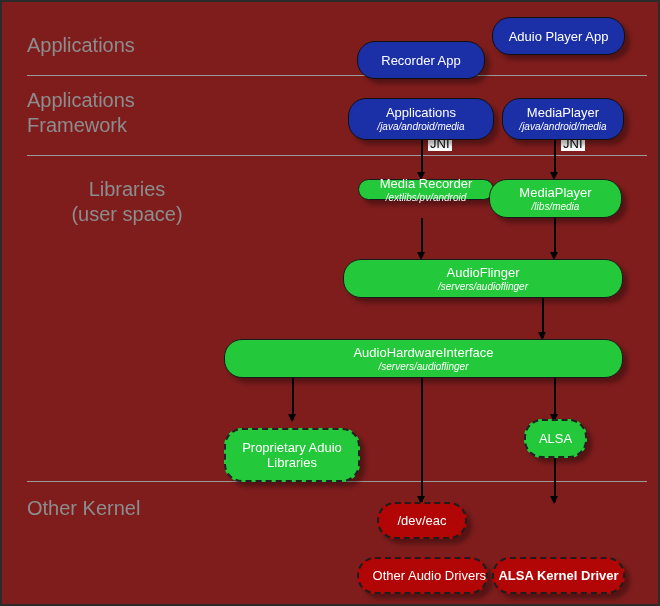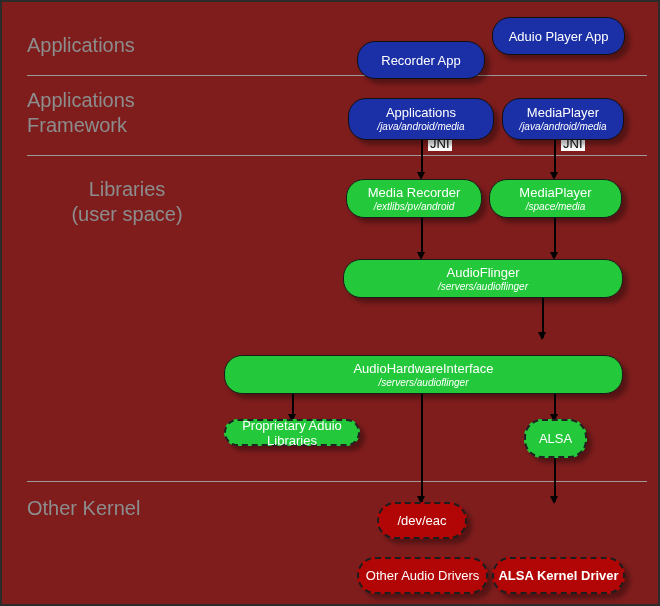--- a/index.html
+++ b/index.html
@@ -154,50 +154,50 @@
 
   <div class="node blue" style="left:346px; top:96px; width:146px; height:42px;">
     <div class="title">Applications</div>
     <div class="sub">/java/android/media</div>
   </div>
   <div class="node blue" style="left:500px; top:96px; width:122px; height:42px;">
     <div class="title">MediaPlayer</div>
     <div class="sub">/java/android/media</div>
   </div>
 
-  <div class="node green" style="left:344px; top:177px; width:136px; height:39px;">
+  <div class="node green" style="left:356px; top:177px; width:136px; height:21px;">
     <div class="title">Media Recorder</div>
     <div class="sub">/extlibs/pv/android</div>
   </div>
   <div class="node green" style="left:487px; top:177px; width:133px; height:39px;">
     <div class="title">MediaPlayer</div>
-    <div class="sub">/space/media</div>
+    <div class="sub">/libs/media</div>
   </div>
 
   <div class="node green" style="left:341px; top:257px; width:280px; height:39px;">
     <div class="title">AudioFlinger</div>
     <div class="sub">/servers/audioflinger</div>
   </div>
 
-  <div class="node green" style="left:222px; top:337px; width:399px; height:39px;margin-top:16px;">
+  <div class="node green" style="left:222px; top:337px; width:399px; height:39px;">
     <div class="title">AudioHardwareInterface</div>
     <div class="sub">/servers/audioflinger</div>
   </div>
 
-  <div class="node green-dashed" style="left:222px; top:417px; width:136px; height:27px;justify-content:center;">
+  <div class="node green-dashed" style="left:222px; top:426px; width:136px; height:54px;justify-content:center;">
     <div class="title">Proprietary Aduio
 Libraries</div>
   </div>
   <div class="node green-dashed" style="left:522px; top:417px; width:63px; height:39px;">
     <div class="title">ALSA</div>
   </div>
 
   <div class="node red-dashed" style="left:375px; top:500px; width:90px; height:37px;">
     <div class="title">/dev/eac</div>
   </div>
-  <div class="node red-dashed" style="left:355px; top:555px; width:131px; height:37px;">
+  <div class="node red-dashed" style="left:355px; top:555px; width:131px; height:37px;align-items:flex-end;">
     <div class="title">Other Audio Drivers</div>
   </div>
   <div class="node red-dashed" style="left:490px; top:555px; width:133px; height:37px;font-weight:bold;">
     <div class="title">ALSA Kernel Driver</div>
   </div>
 
 </div>
 
 </body></html>

